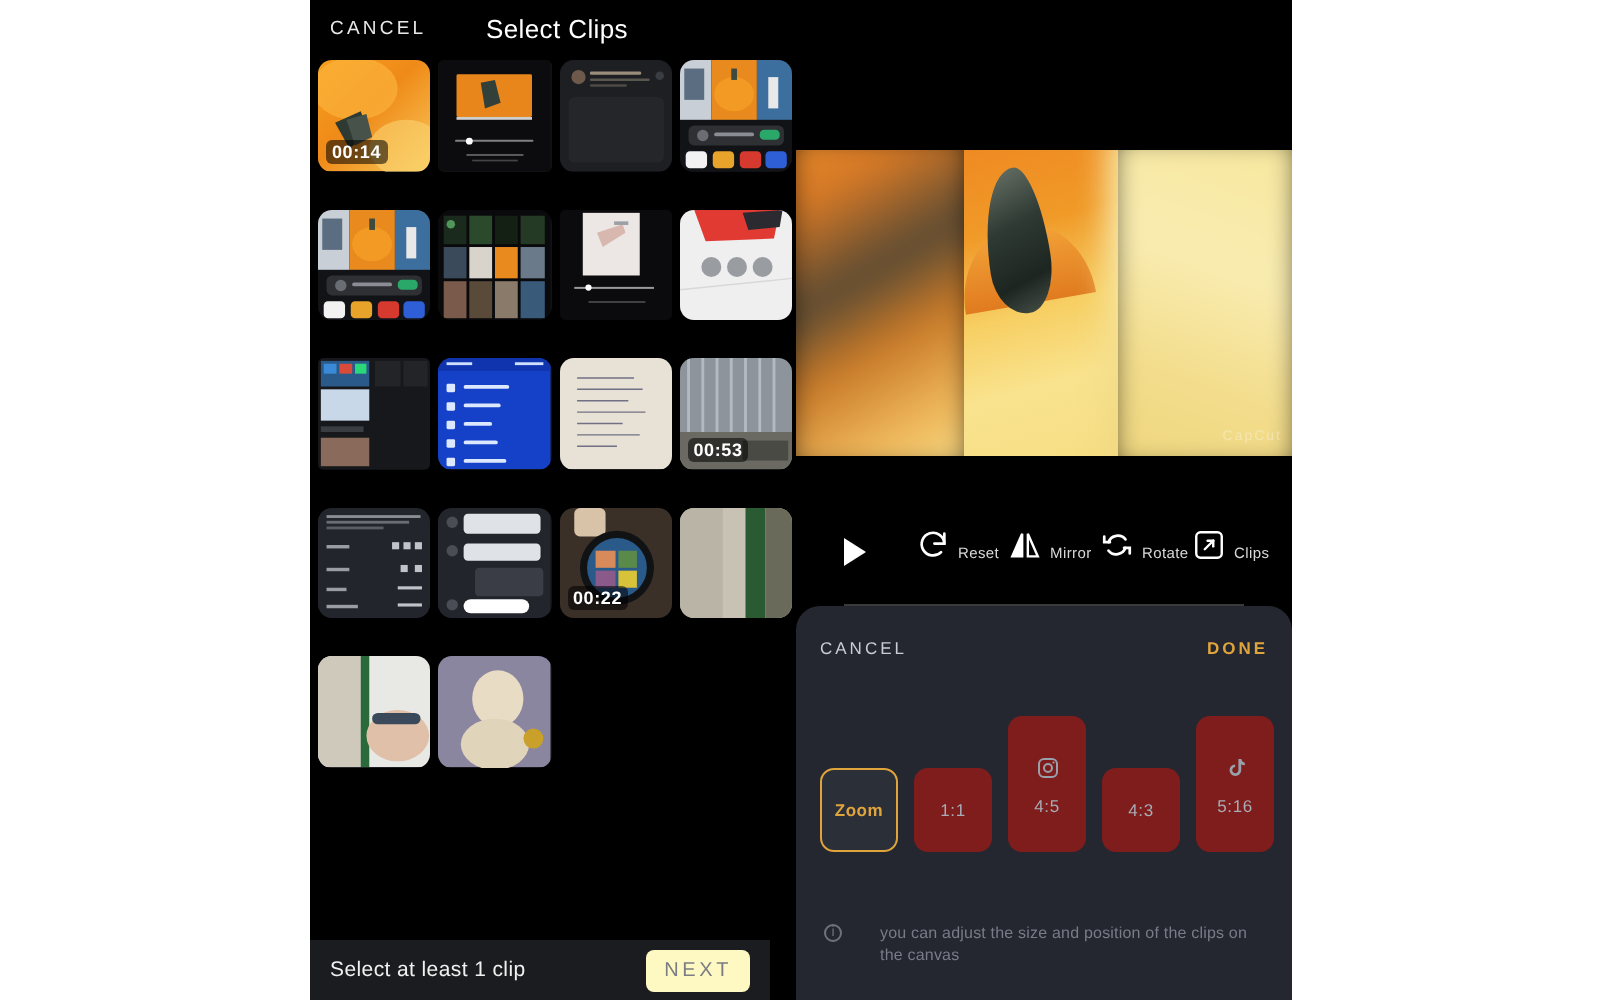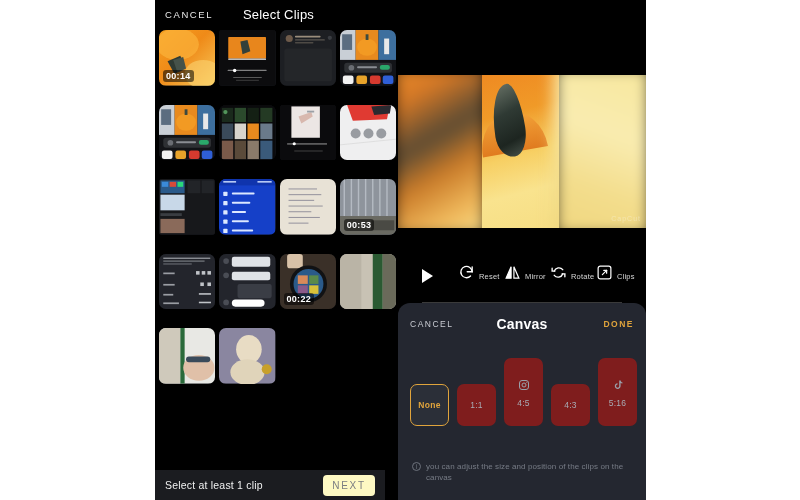--- a/index.html
+++ b/index.html
@@ -86,21 +86,21 @@
   .ratio { width:39px; height:42px; background:#7f1d1d; border-radius:7px;
     display:flex; flex-direction:column; align-items:center; justify-content:center;
     gap:3px; flex:none; }
   .ratio.tall { height:68px; }
   .ratio.sel { border:1.5px solid #e0a43c; background:#2b2f38; }
   .r-lbl { font-size:8.5px; color:#a8acb5; letter-spacing:.3px; }
   .ratio.sel .r-lbl { color:#e0a43c; font-weight:600; }
   .r-ico { color:#9aa0aa; display:block; }
 
   .sh-note { position:absolute; left:14px; right:12px; bottom:16px; display:flex;
-    gap:5px; align-items:flex-start; }
+    gap:19px; align-items:flex-start; }
   .note-i { width:9px;height:9px;border:1px solid #6d727c;border-radius:50%;
     color:#6d727c;font-size:7px;line-height:7px;text-align:center; flex:none; margin-top:1px;}
   .note-t { font-size:8px; color:#777c86; line-height:1.45; letter-spacing:.1px; }
 </style>
 </head>
 <body>
 
 <div id="stage">
 
   <div id="left-phone">
@@ -442,27 +442,26 @@
             </span>
           <span class="tb-lbl">Clips</span>
         </div>
       </div>
       <div class="tl-line"></div>
     </div>
 
     <div class="sheet">
       <div class="sh-head">
         <div class="sh-cancel">CANCEL</div>
-        <div class="sh-title">Canvas</div>
         <div class="sh-done">DONE</div>
       </div>
 
       <div class="ratios">
         <div class="ratio sel">
-          <span class="r-lbl">None</span>
+          <span class="r-lbl">Zoom</span>
         </div>
         <div class="ratio">
           <span class="r-lbl">1:1</span>
         </div>
         <div class="ratio tall">
           <span class="r-ico">
             <svg width="12" height="12" viewBox="0 0 24 24" fill="none" stroke="#9aa0aa" stroke-width="2">
               <rect x="3" y="3" width="18" height="18" rx="5"></rect>
                 <circle cx="12" cy="12" r="4"></circle>
               <circle cx="17.5" cy="6.5" r="1.1" fill="#9aa0aa" stroke="none"></circle>

